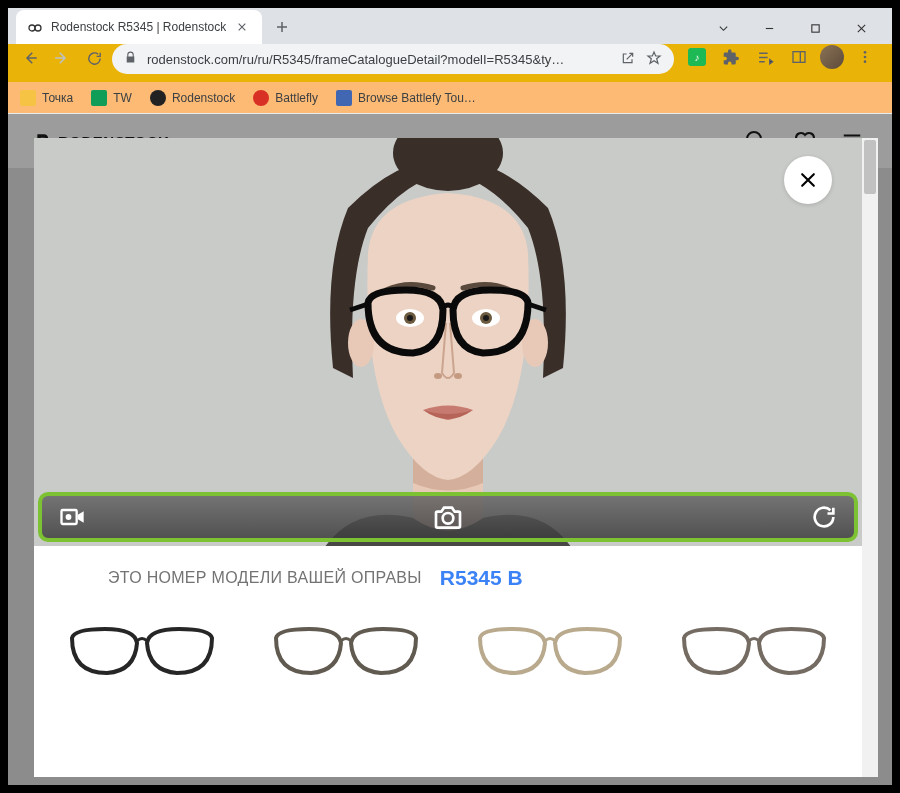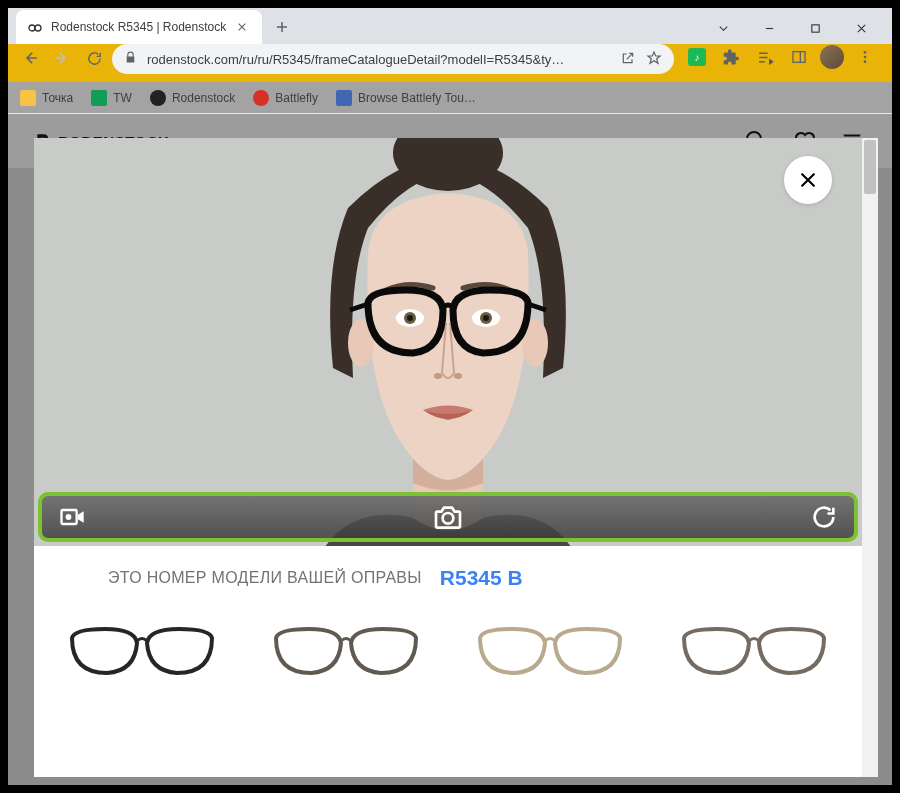--- a/index.html
+++ b/index.html
@@ -26,21 +26,21 @@
     .nav-btn.disabled { color: #bdc1c6; }
     .omnibox { flex: 1; height: 30px; background: #f1f3f4; border-radius: 15px; display: flex; align-items: center; padding: 0 12px; gap: 10px; font-size: 13px; color: #3c4043; }
     .omnibox .lock { color: #5f6368; }
     .omnibox-text { flex: 1; white-space: nowrap; overflow: hidden; text-overflow: ellipsis; }
     .ext-icons { display: flex; align-items: center; gap: 8px; padding: 0 6px; }
     .ext-icon { width: 26px; height: 26px; display: flex; align-items: center; justify-content: center; color: #5f6368; }
     .ext-green { width:18px; height:18px; background:#1db954; border-radius:3px; display:flex; align-items:center; justify-content:center; color:#fff; font-size:10px; font-weight:bold;}
     .avatar { width: 24px; height: 24px; border-radius: 50%; background: linear-gradient(135deg, #8b7355, #5c4a3a); }
     
     
-    .bookmarks { height: 32px; background: #a3a3a3; border-bottom: 1px solid #e8eaed; display: flex; align-items: center; padding: 0 12px; gap: 18px; font-size: 12px; color: #3c4043; }
+    .bookmarks { height: 32px; background: #fdba74; border-bottom: 1px solid #e8eaed; display: flex; align-items: center; padding: 0 12px; gap: 18px; font-size: 12px; color: #3c4043; }
     .bookmark { display: flex; align-items: center; gap: 6px; }
     .bk-icon { width: 16px; height: 16px; border-radius: 2px; flex-shrink:0; }
     
     
     .page { flex: 1; position: relative; background: rgba(0,0,0,0.45); overflow: hidden; }
     .site-header { height: 54px; display: flex; align-items: center; padding: 0 26px; gap: 20px; position: absolute; top:0; left:0; right:0; background: rgba(250,250,250,0.15); }
     .logo { display: flex; align-items: center; gap: 4px; color: #111; font-weight: 700; font-size: 15px; letter-spacing: 0.5px; }
     .header-spacer { flex: 1; }
     .header-icon { width: 28px; height: 28px; display: flex; align-items: center; justify-content: center; color: #111; }
     

